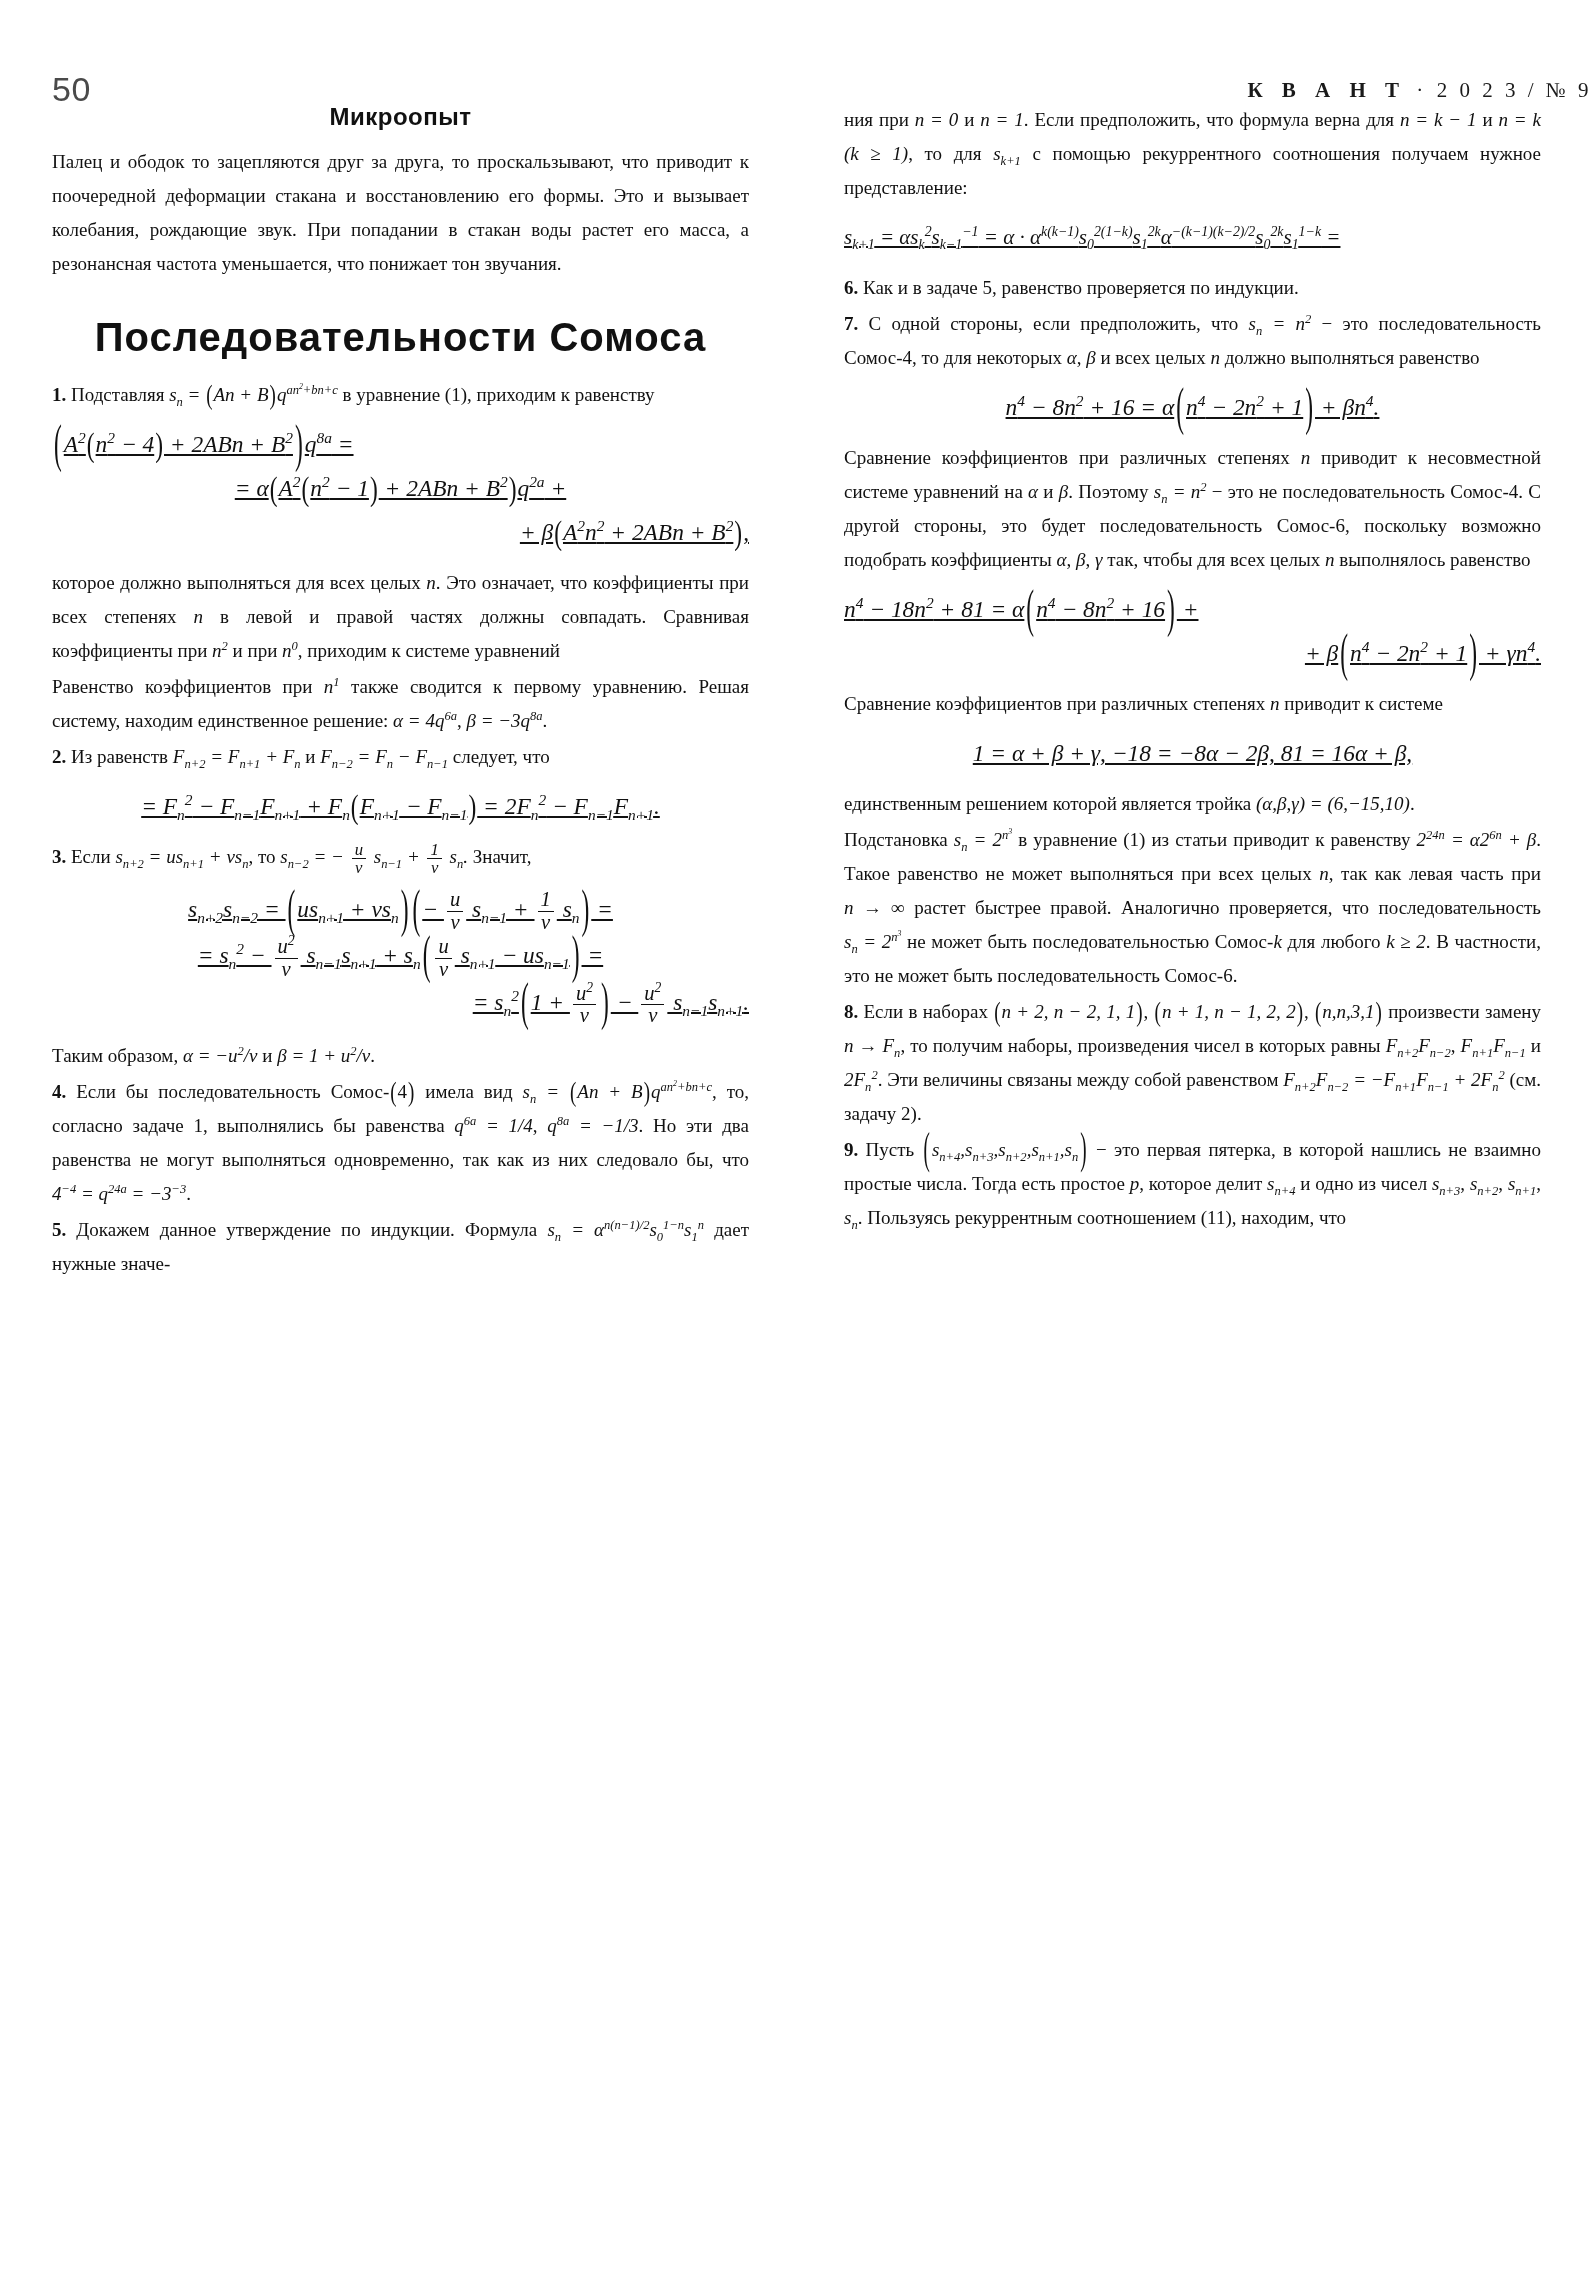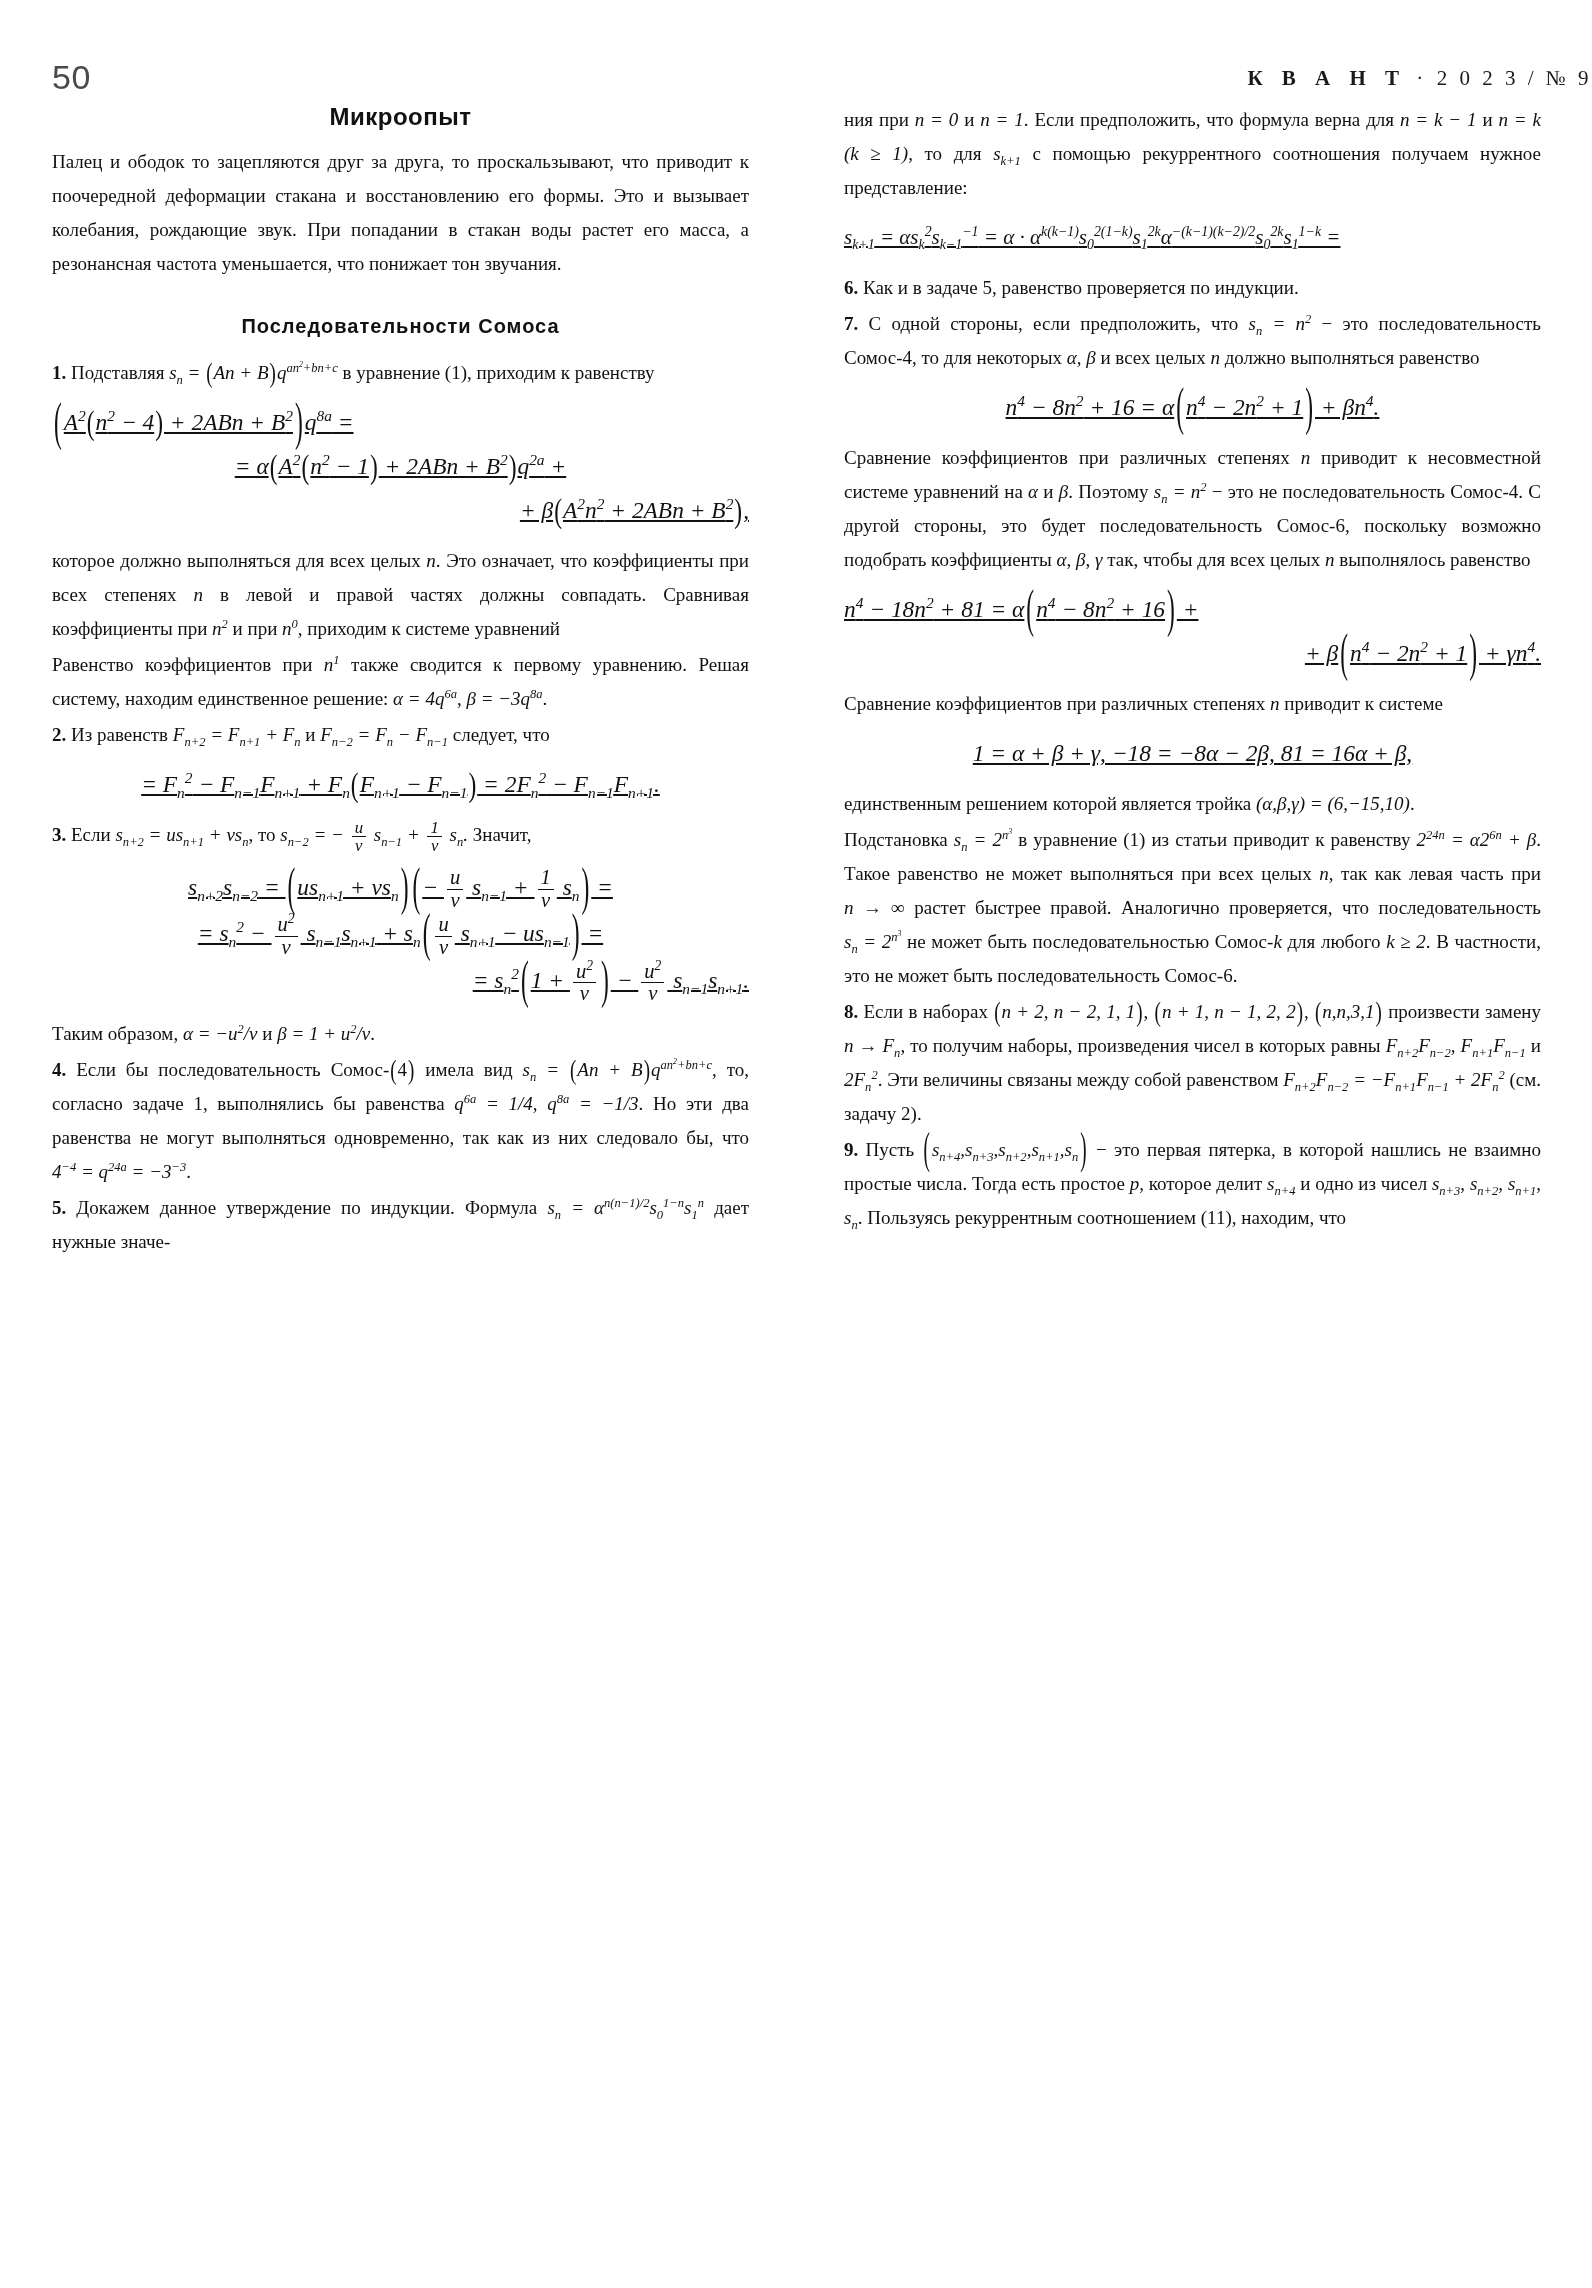--- a/index.html
+++ b/index.html
@@ -17,21 +17,21 @@
   }
   .page {
     position: relative;
     width: 1592px;
     height: 2289px;
     padding: 0;
     box-sizing: border-box;
   }
   .header {
     position: absolute;
-    top: 30px;
+    top: 42px;
     left: 0;
     width: 1440px;
     height: 50px;
   }
   .page-number {
     position: absolute;
     left: 52px;
     top: 28px;
     font-size: 34px;
     color: #4a4a4a;
@@ -76,21 +76,21 @@
     text-align: center;
     margin: 0 0 18px 0;
     letter-spacing: 0.5px;
   }
   h2.section-title.sub {
     font-size: 24px;
     margin-top: 0;
     margin-bottom: 14px;
   }
   h2.section-title.somos {
-    font-size: 20px;
+    font-size: 40px;
     letter-spacing: 1px;
     margin-top: 34px;
     margin-bottom: 18px;
   }
   p {
     margin: 0 0 2px 0;
     font-size: 19px;
     line-height: 34px;
     text-align: justify;
     text-justify: inter-word;

